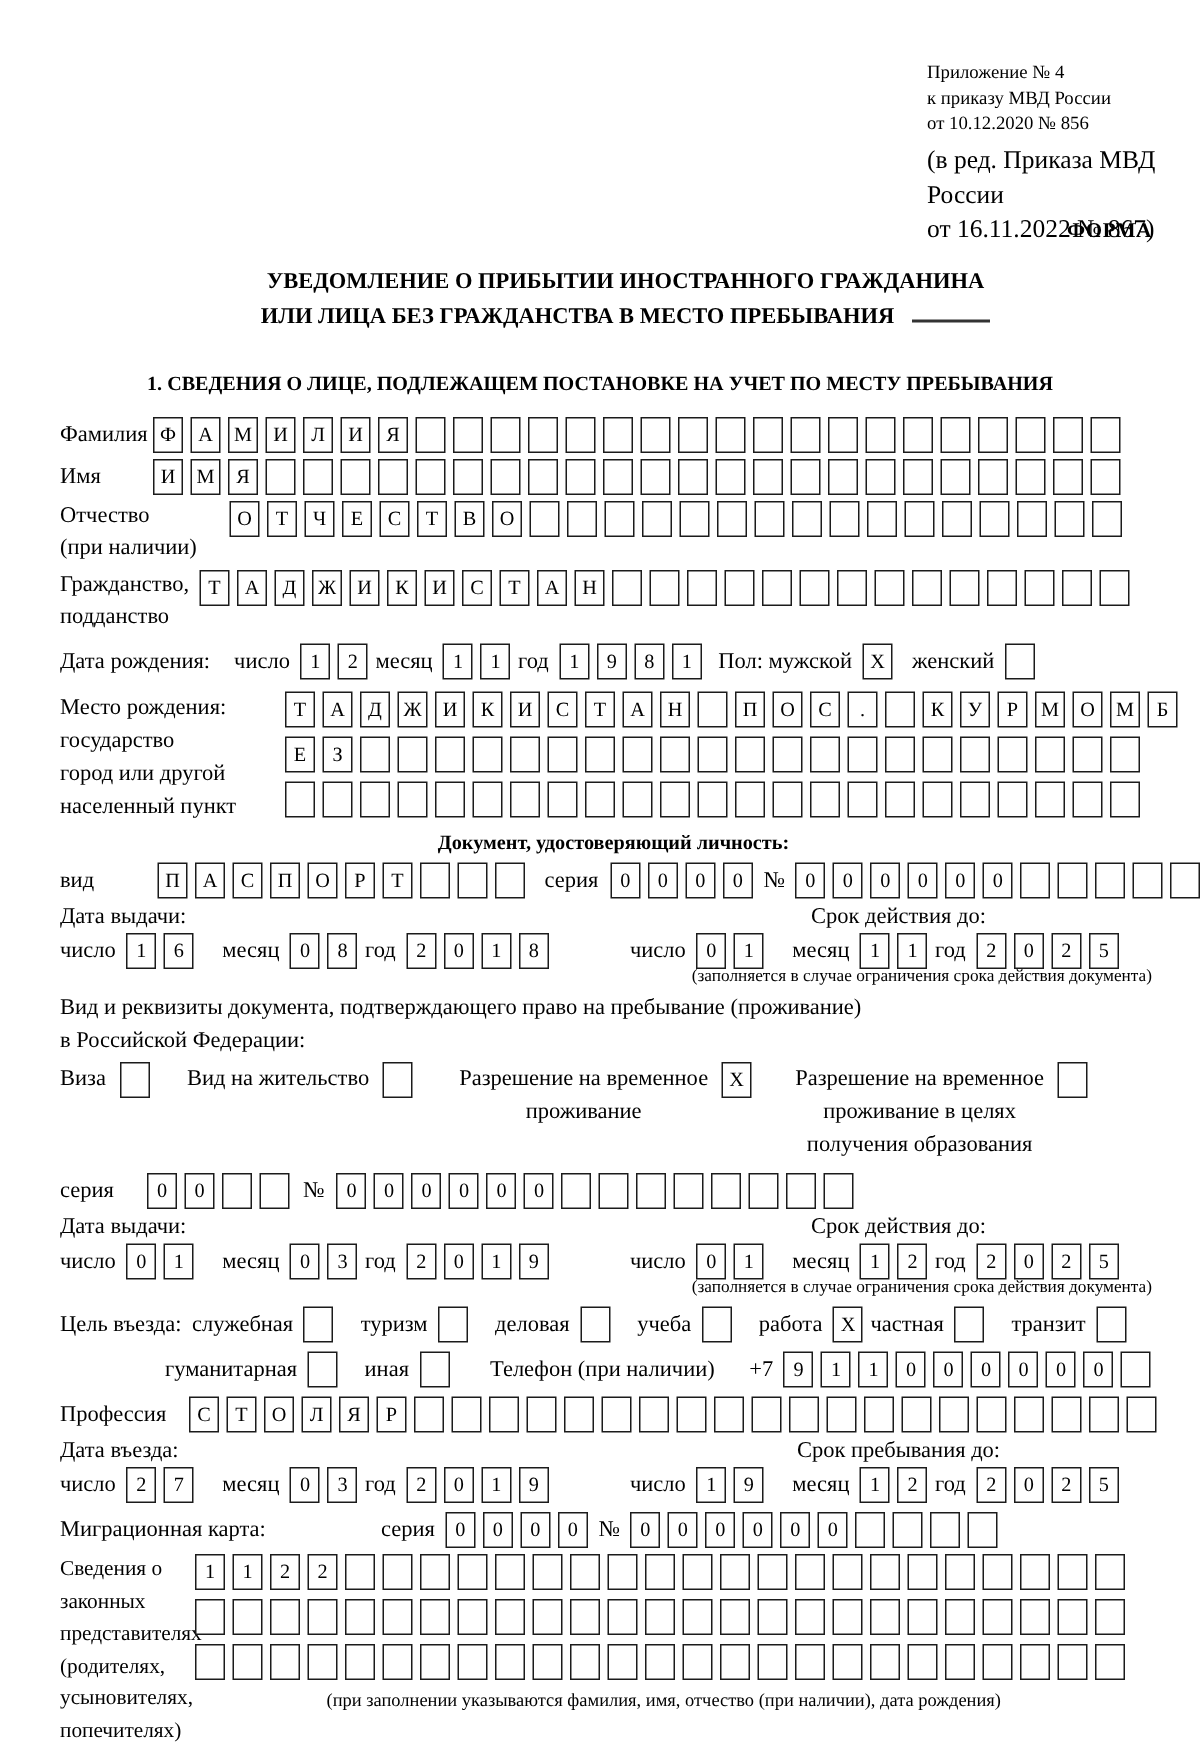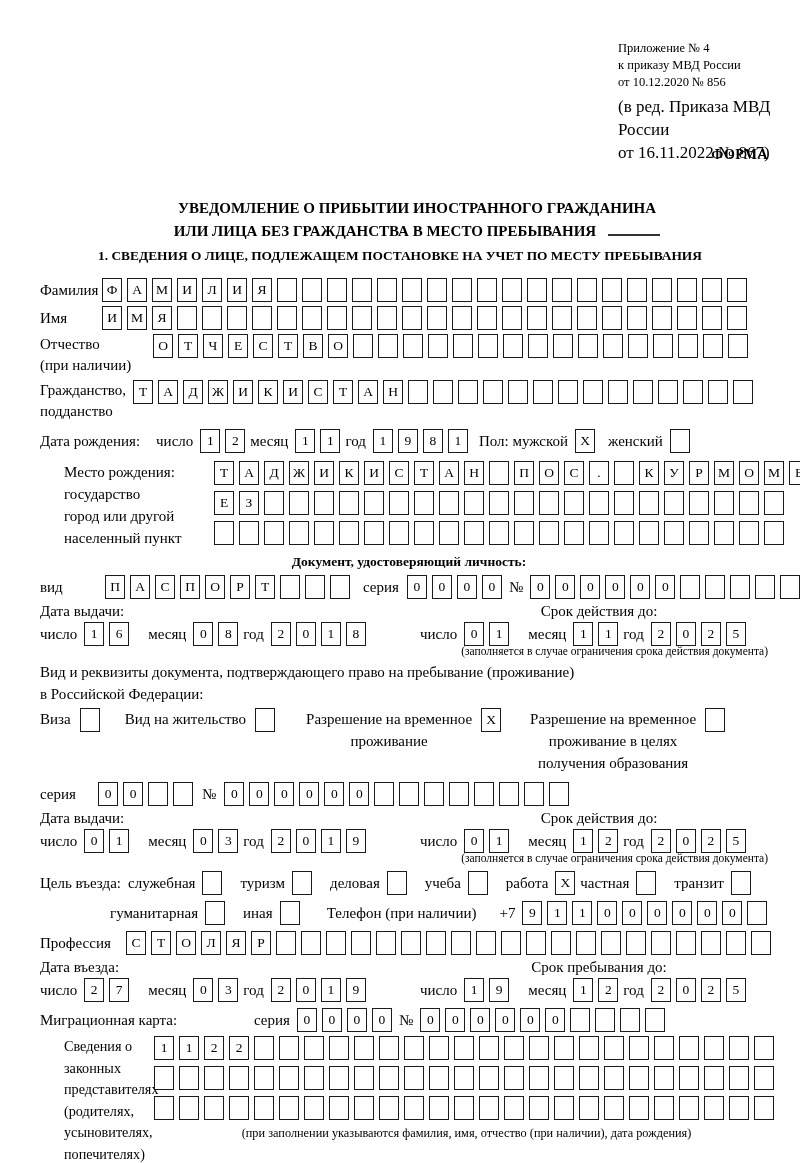--- a/index.html
+++ b/index.html
@@ -6,21 +6,21 @@
   .page{
     width:800px;height:1163px;box-sizing:border-box;position:relative;
     background:#fff;color:#000;overflow:hidden;
     font-family:"Liberation Serif","DejaVu Serif",serif;font-size:15px;
     padding:278px 22px 0 40px;
   }
   
   .appendix{position:absolute;left:618px;top:40px;font-size:12.5px;line-height:1.35;}
   .appendix-small{font-size:17px;margin-top:5px;line-height:1.35;}
   .forma{position:absolute;right:32px;top:147px;font-weight:bold;font-size:14px;letter-spacing:.4px;}
-  .title{position:absolute;left:0;right:0;top:197px;text-align:center;font-weight:bold;font-size:15px;line-height:1.55;padding-left:34px;}
+  .title{position:absolute;left:0;right:0;top:177px;text-align:center;font-weight:bold;font-size:15px;line-height:1.55;padding-left:34px;}
   .blank{display:inline-block;width:52px;height:13px;border-bottom:2.5px solid #333;margin-left:12px;}
   .sec1{position:absolute;left:0;right:0;top:248px;text-align:center;font-weight:bold;font-size:13.4px;}
   
   .row{display:flex;align-items:flex-start;margin-bottom:4px;}
   .lbl{flex:0 0 auto;line-height:24px;}
   .lbl2{flex:0 0 auto;line-height:21px;}
   .boxes{display:flex;flex:0 0 auto;}
   .cell{
     flex:0 0 auto;width:20px;height:24px;box-sizing:border-box;margin-right:5px;
     border:1.5px solid #1b1b1b;display:inline-flex;align-items:center;justify-content:center;
@@ -38,21 +38,21 @@
   .dmyrow .right{display:flex;}
   .note{font-size:11.5px;text-align:right;margin:-1px 10px 7px 0;}
   .doc-head{text-align:center;font-weight:bold;font-size:13.5px;margin:3px 0 5px 0;}
   
   .opts{display:flex;align-items:flex-start;margin:4px 0 8px 0;}
   .opt{display:flex;align-items:flex-start;}
   .opt .txt{line-height:22px;margin-right:9px;}
   .opt .txtc{text-align:center;line-height:22px;margin-right:9px;}
   
   .twocol{display:flex;align-items:flex-start;}
-  .lcol{flex:0 0 auto;line-height:22px;margin-left:24px;}
+  .lcol{flex:0 0 auto;line-height:22px;}
   .rcol{flex:0 0 auto;}
   .rcol .boxes{margin-bottom:6px;}
   .reps-note{font-size:12.3px;text-align:center;margin-top:6px;}
   .purpose-row{display:flex;align-items:flex-start;margin-bottom:6px;}
   .plbl{flex:0 0 auto;line-height:24px;margin-right:7px;}
   .pgap{margin-left:13px;}
 </style>
 </head>
 <body>
 

